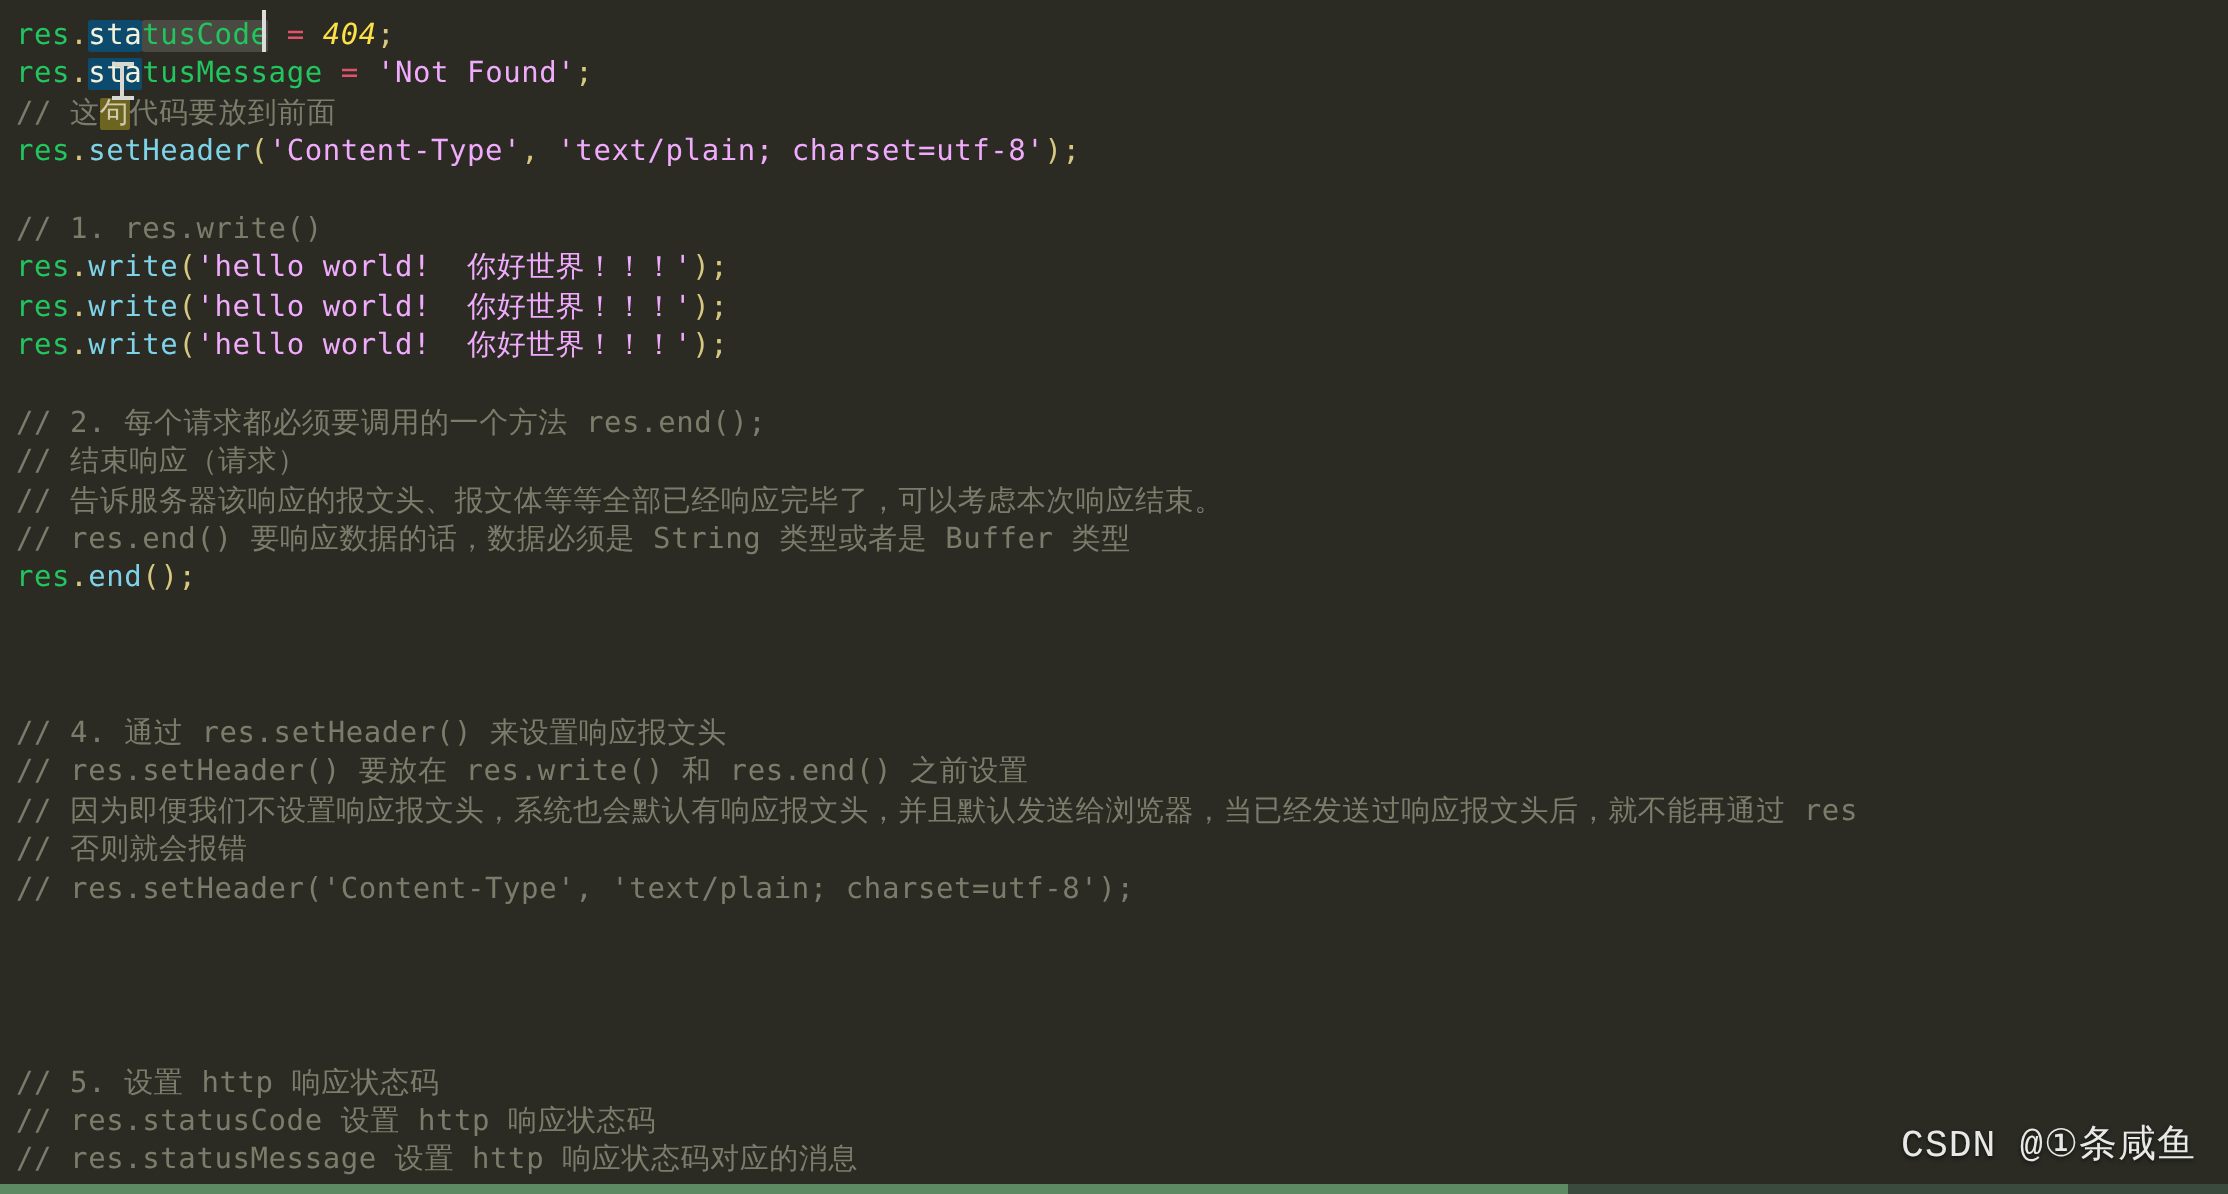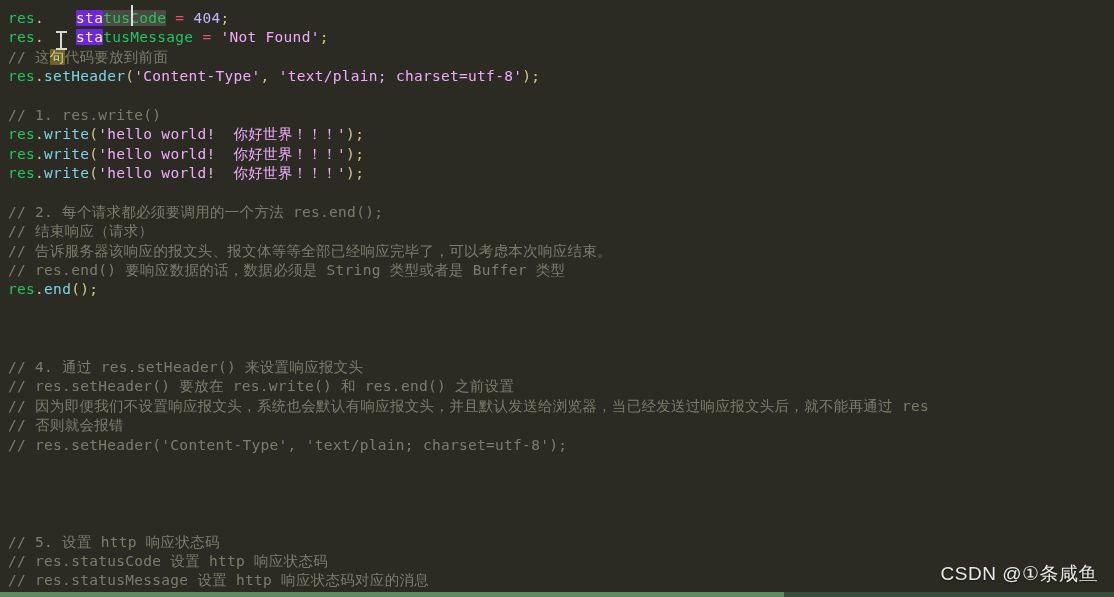--- a/index.html
+++ b/index.html
@@ -27,35 +27,34 @@
   }
   .code-line {
     height: 19.4px;
     white-space: pre;
     overflow: visible;
   }
   .t-plain    { color: #22c55e; }
   .t-fn       { color: #7fd3e8; text-align: right; }
   .t-punct    { color: #d7c87f; }
   .t-op       { color: #e0536b; }
-  .t-num      { color: #c4b5fd; }
+  .t-num      { color: #fde047; font-style: italic; }
   .t-str      { color: #f0abfc; }
   .t-comment  { color: #7b7d6b; }
   .t-semi     { color: #d7c87f; }
   .t-paren    { color: #d7c87f; }
 
   .sel-word {
     background: #4a4a42;
     border-radius: 1px;
   }
   .search-hit {
-    background: #6d28d9;
+    background: #0c4a6e;
     color: #f4f2d8;
     border-radius: 1px;
-    margin-left: 32px;
   }
   .search-hit-dim {
     background: #6d6420;
     color: #cfcbb0;
     border-radius: 1px;
   }
 
   #caret {
     position: absolute;
     left: 131px;
@@ -84,21 +83,21 @@
     background: #d8d8d2;
   }
   .mouse-ibeam .cap-top { top: 0; }
   .mouse-ibeam .cap-bot { bottom: 0; }
 
   #watermark {
     position: absolute;
     right: 16px;
     bottom: 14px;
     color: #e8e8e6;
-    font-family: Liberation Sans, sans-serif;
+    font-family: Liberation Mono, monospace;
     font-size: 19px;
     letter-spacing: 0.5px;
     text-shadow: 0 1px 2px rgba(0,0,0,0.6);
   }
   #bottom-strip {
     position: absolute;
     left: 0;
     bottom: 0;
     width: 1114px;
     height: 5px;

